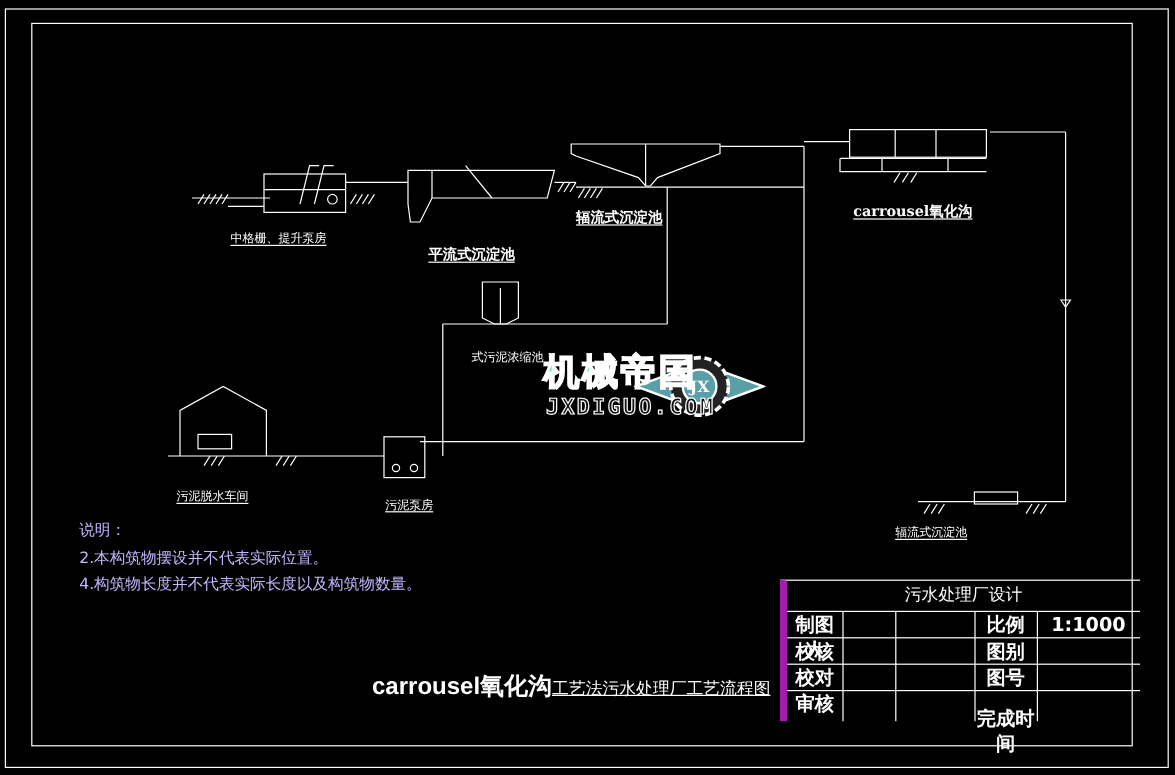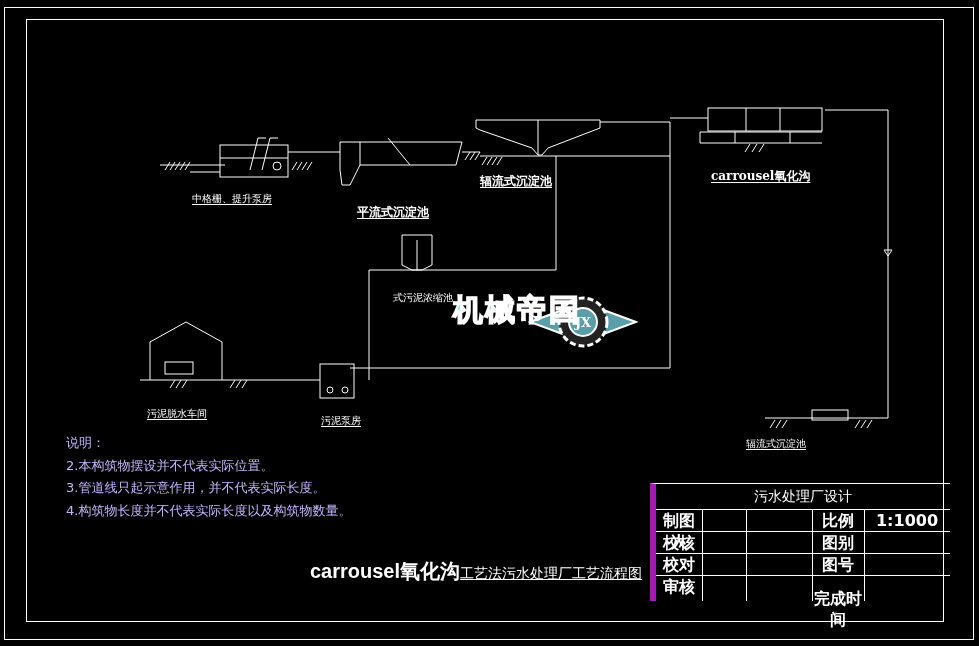--- a/index.html
+++ b/index.html
@@ -115,26 +115,26 @@
 
 <div class="logo">
   <svg width="110" height="65" viewBox="0 0 110 65">
     <path d="M2 32 L40 18 L40 46 Z" fill="#5a9ea8" stroke="#fff" stroke-width="2"></path>
     <path d="M108 32 L70 18 L70 46 Z" fill="#5a9ea8" stroke="#fff" stroke-width="2"></path>
     <circle cx="55" cy="32" r="24" fill="#222" stroke="#fff" stroke-width="3" stroke-dasharray="6 3"></circle>
     <circle cx="55" cy="32" r="14" fill="#5a9ea8" stroke="#fff" stroke-width="2"></circle>
     <text x="55" y="37" font-size="13" font-weight="bold" text-anchor="middle" fill="#fff" stroke="none" font-family="DejaVu Serif, serif">JX</text>
   </svg>
   <div class="logo-cn">机械帝国</div>
+  <div class="logo-en">JXDIGUO.COM</div>
 </div>
 
 <div class="notes">
   <div>说明：</div>
   <div>2.本构筑物摆设并不代表实际位置。</div>
-  <div>3.管道线只起示意作用，并不代表实际长度。</div>
   <div>4.构筑物长度并不代表实际长度以及构筑物数量。</div>
 </div>
 
 <div class="big-title">
   <span class="t1">carrousel氧化沟</span><span class="t2">工艺法污水处理厂工艺流程图</span>
 </div>
 
 <div class="title-block">
   <div class="tb-head">污水处理厂设计</div>
   <div class="hline" style="left:0;top:47px;width:294px;"></div>

